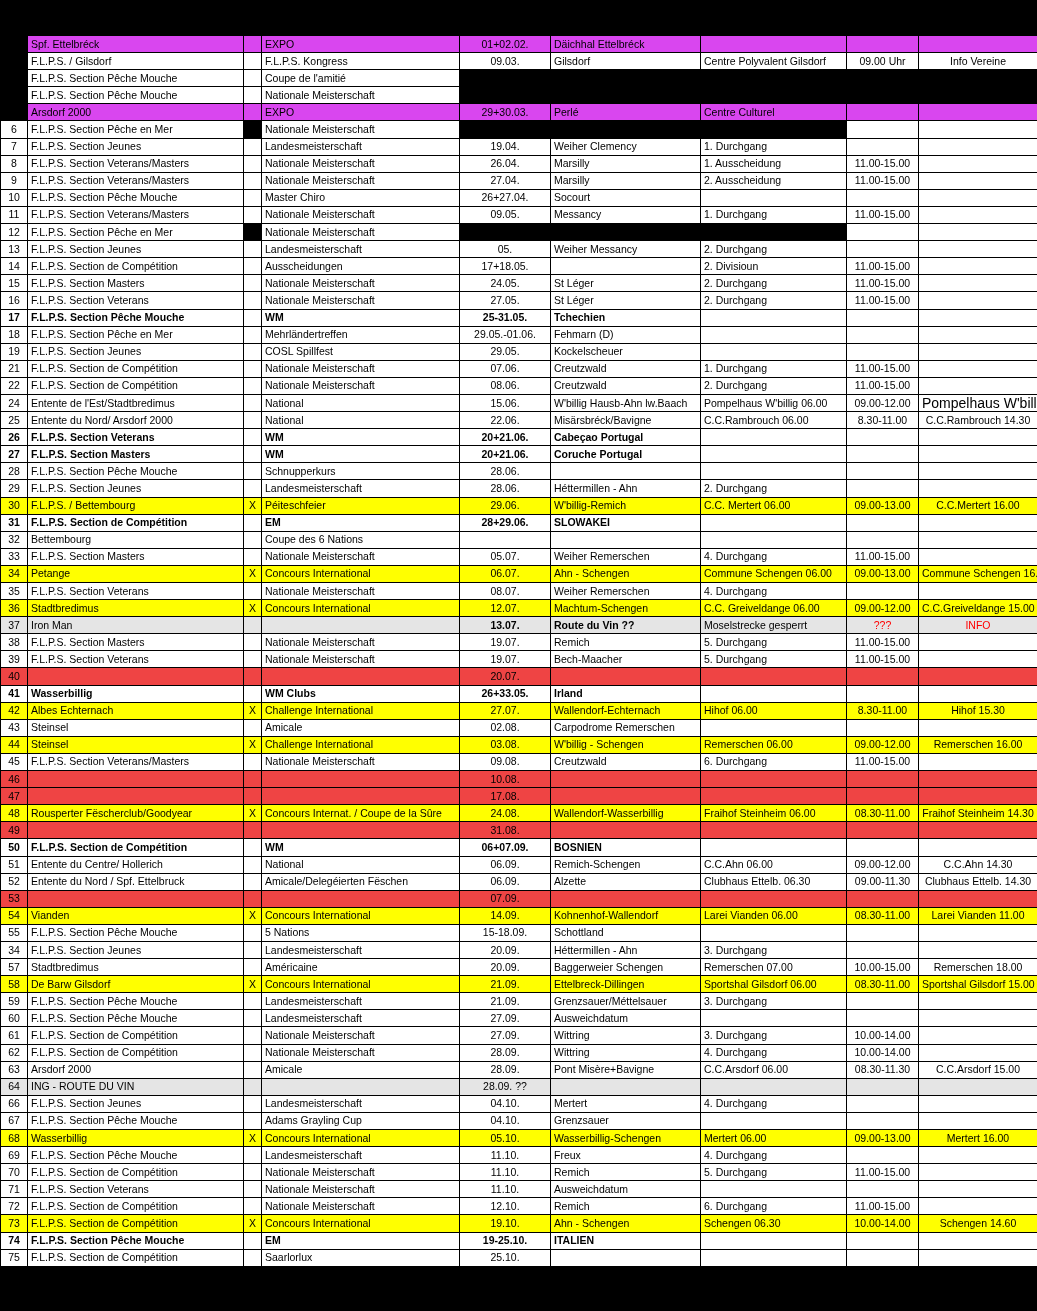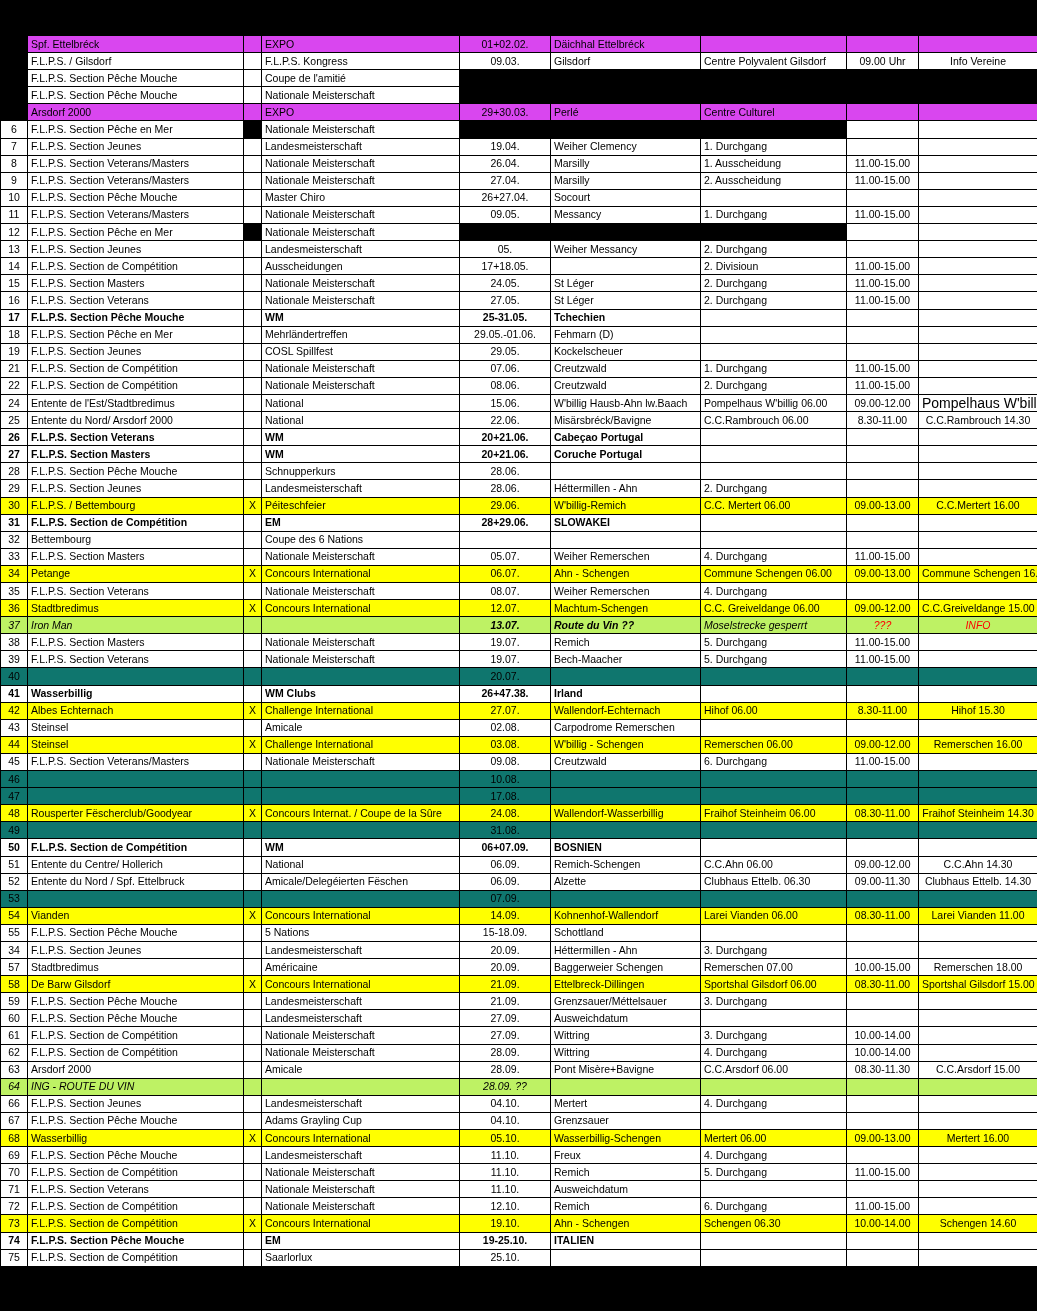--- a/index.html
+++ b/index.html
@@ -42,22 +42,22 @@
     font-size:10.5px;
   }
   td.blank-num{border:none;background:#000;}
   td.x{text-align:center;}
   td.dt{text-align:center;}
   td.c{text-align:center;}
   td.black{background:#000;border-color:#000;}
   
   tr.blue td:not(.blank-num):not(.black){background:#d946ef;}
   tr.yellow td:not(.blank-num):not(.black){background:#ffff00;}
-  tr.green td:not(.blank-num):not(.black){background:#bef264;font-style:italic;}
-  tr.orange td:not(.blank-num):not(.black){background:#0f766e;margin-top:40px;}
+  tr.green td:not(.blank-num):not(.black){background:#e5e5e5;}
+  tr.orange td:not(.blank-num):not(.black){background:#ef4444;margin-top:40px;}
   tr.bold td{font-weight:bold;}
   td.b{font-weight:bold;}
   td.red{color:#ff0000;}
   td.small{font-size:14px;}
 </style>
 </head>
 <body>
 
 <div id="sheet">
   <table>
@@ -489,21 +489,21 @@
           <td></td>
           <td></td>
           <td class="c"></td>
           <td class="c"></td>
         </tr>
         <tr class="bold">
           <td class="num">41</td>
           <td>Wasserbillig</td>
           <td class="x"></td>
           <td>WM Clubs</td>
-          <td class="dt">26+47.38.</td>
+          <td class="dt">26+33.05.</td>
           <td>Irland</td>
           <td></td>
           <td class="c"></td>
           <td class="c"></td>
         </tr>
         <tr class="yellow">
           <td class="num">42</td>
           <td>Albes Echternach</td>
           <td class="x">X</td>
           <td>Challenge International</td>

